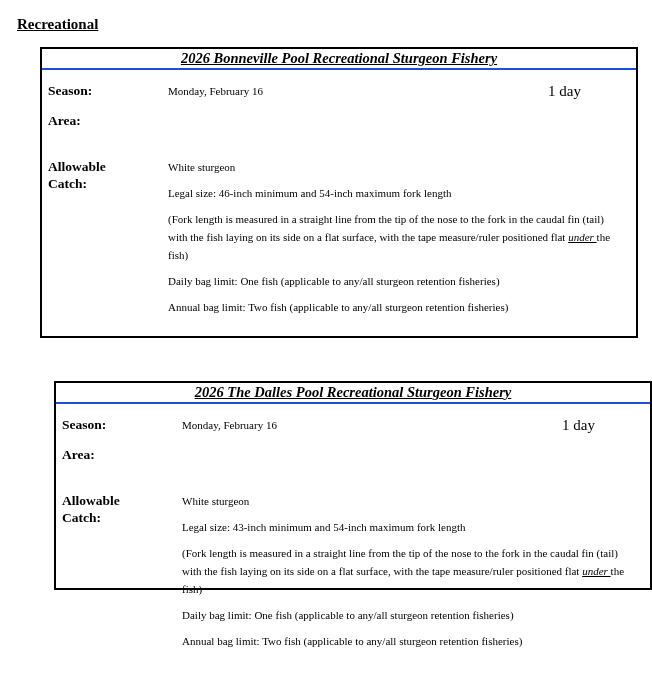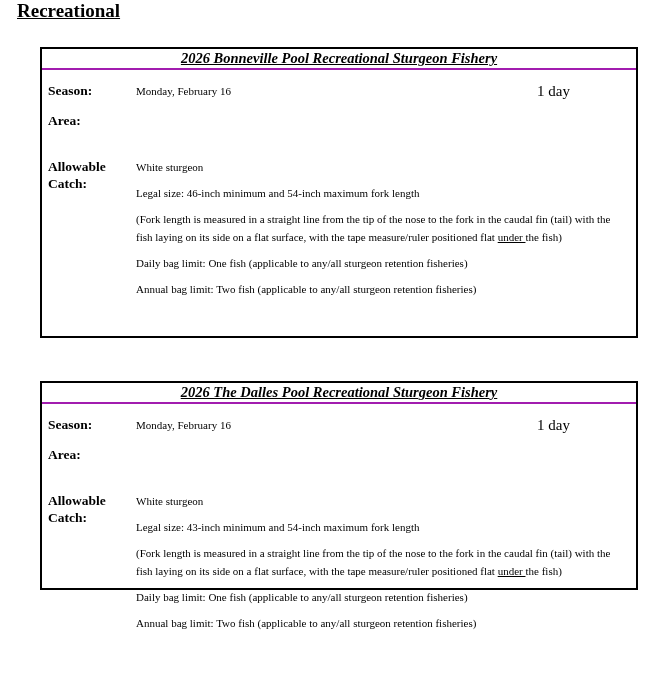--- a/index.html
+++ b/index.html
@@ -1,25 +1,25 @@
 <!DOCTYPE html>
 <html><head>
 <meta charset="utf-8">
 <style>
   html, body { margin:0; padding:0; background:#ffffff; }
   body { width:652px; height:685px; position:relative; font-family:"Liberation Serif", serif; color:#000; overflow:hidden; }
-  .heading { position:absolute; left:17px; top:0; font-size:19px; font-weight:bold; text-decoration:underline;text-align:right; }
+  .heading { position:absolute; left:17px; top:16px; font-size:15px; font-weight:bold; text-decoration:underline;text-align:right; }
   .box { position:absolute; left:40px; width:598px; border:2px solid #000; box-sizing:border-box; }
-  .box-title { text-align:center; font-style:italic; font-weight:bold; font-size:14.5px; border-bottom:2px solid #a21caf; height:19px; line-height:19px; text-decoration:underline; text-decoration-thickness:1px; }
-  .row { position:relative; }
+  .box-title { text-align:center; font-style:italic; font-weight:bold; font-size:14.5px; border-bottom:2px solid #1d4ed8; height:19px; line-height:19px; text-decoration:underline; text-decoration-thickness:1px; }
+  .row { position:relative;padding-left:32px; }
   .lbl { position:absolute; left:6px; width:80px; font-weight:bold; font-size:13.5px; line-height:17px; }
   .val { margin-left:94px; font-size:11px; line-height:18px; padding-right:14px; }
-  .days { position:absolute; right:66px; top:0; font-size:15px; line-height:18px; }
+  .days { position:absolute; right:55px; top:0; font-size:15px; line-height:18px; }
   .para { margin-bottom:8px; }
-  u { text-decoration:underline; }
+  u { text-decoration:underline;font-style:italic; }
 </style>
 </head>
 <body>
 
 <div class="heading">Recreational</div>
 
 <div class="box" style="top:47px; height:291px;">
   <div class="box-title">2026 Bonneville Pool Recreational Sturgeon Fishery</div>
   <div class="row" style="margin-top:12px; height:30px;">
     <div class="lbl">Season:</div>
@@ -34,21 +34,21 @@
     <div class="val">
       <div class="para">White sturgeon</div>
       <div class="para">Legal size: 46-inch minimum and 54-inch maximum fork length</div>
       <div class="para"><span>(Fork length is measured in a straight line from the tip of the nose to the fork in the caudal fin (tail) with the fish laying on its side on a flat surface, with the tape measure/ruler positioned flat </span><u>under </u><span>the fish)</span></div>
       <div class="para">Daily bag limit: One fish (applicable to any/all sturgeon retention fisheries)</div>
       <div class="para">Annual bag limit: Two fish (applicable to any/all sturgeon retention fisheries)</div>
     </div>
   </div>
 </div>
 
-<div class="box" style="top:381px; height:209px;">
+<div class="box" style="top:381px; height:209px;margin-left:14px;">
   <div class="box-title">2026 The Dalles Pool Recreational Sturgeon Fishery</div>
   <div class="row" style="margin-top:12px; height:30px;">
     <div class="lbl">Season:</div>
     <div class="val">Monday, February 16</div>
     <div class="days">1 day</div>
   </div>
   <div class="row" style="height:46px;">
     <div class="lbl">Area:</div>
   </div>
   <div class="row">

